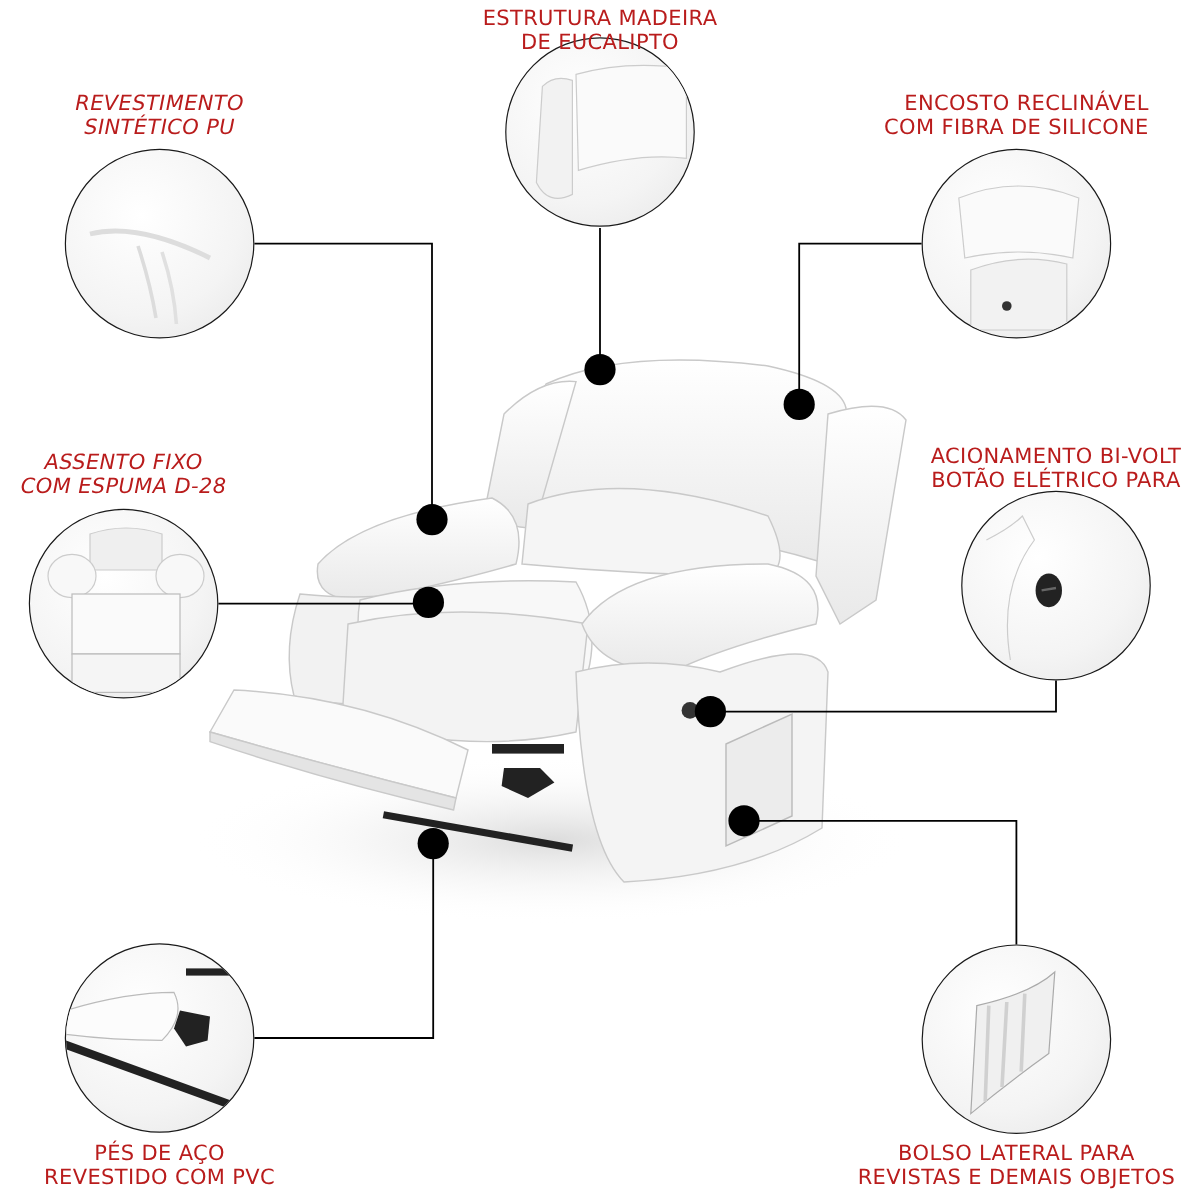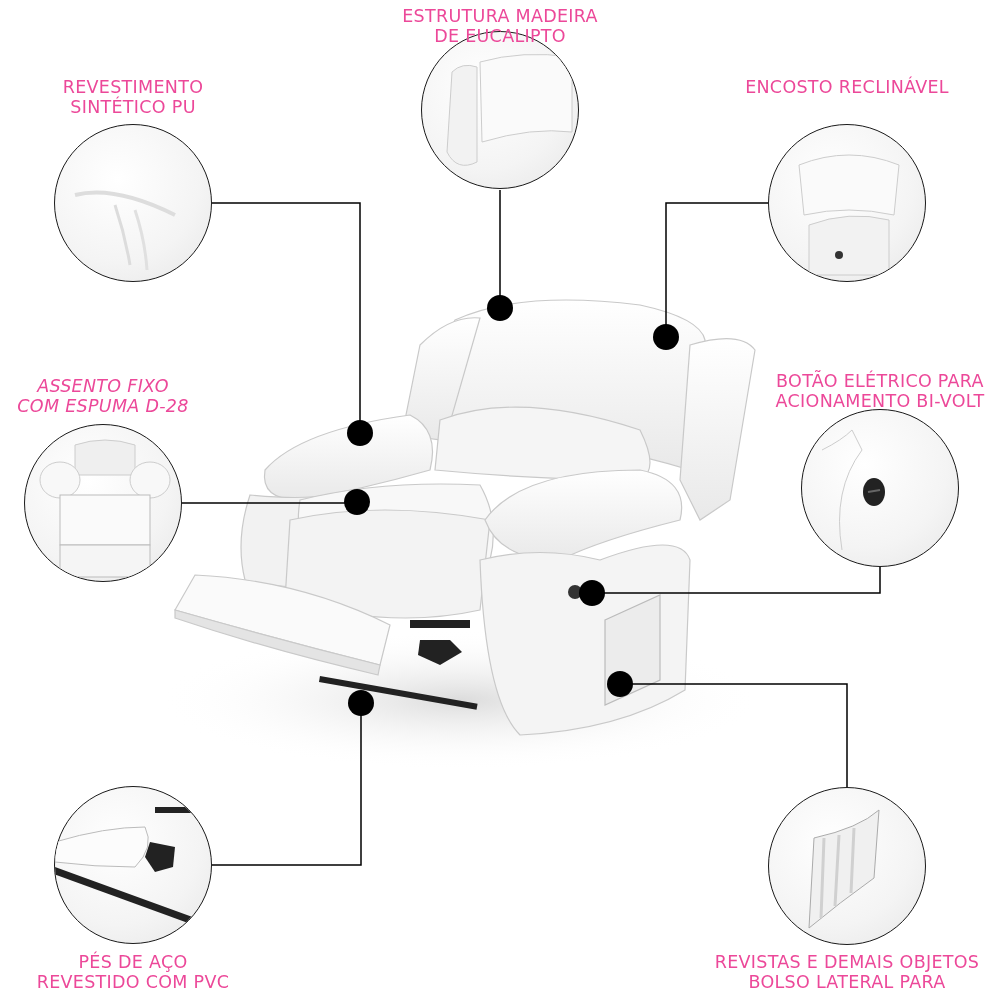--- a/index.html
+++ b/index.html
@@ -1,17 +1,17 @@
 <!DOCTYPE html>
 <html><head>
 <meta charset="utf-8">
 <style>
   html,body{margin:0;padding:0;background:#ffffff;}
   body{width:1000px;height:1000px;position:relative;overflow:hidden;font-family:"DejaVu Sans","Liberation Sans",sans-serif;}
-  .label{position:absolute;text-align:center;color:#ec4899;font-size:17.5px;line-height:20px;letter-spacing:0.3px;text-transform:uppercase;white-space:nowrap;transform:translateX(-50%);}
+  .label{position:absolute;text-align:center;color:#b91c1c;font-size:17.5px;line-height:20px;letter-spacing:0.3px;text-transform:uppercase;white-space:nowrap;transform:translateX(-50%);}
   .label span{display:block;}
   .detail-circle{position:absolute;width:158px;height:158px;border-radius:50%;border:1.5px solid #1a1a1a;background:radial-gradient(circle at 40% 35%,#ffffff 0%,#f4f4f4 60%,#e6e6e6 100%);overflow:hidden;box-sizing:border-box;}
   .dot{position:absolute;width:26px;height:26px;border-radius:50%;background:#000;transform:translate(-50%,-50%);}
   svg{position:absolute;left:0;top:0;}
 </style>
 </head>
 <body>
 
 <svg width="1000" height="1000" viewBox="0 0 1000 1000">
   <defs>
@@ -129,35 +129,36 @@
 <div class="dot" style="left:666px;top:337px;"></div>
 <div class="dot" style="left:357px;top:502px;"></div>
 <div class="dot" style="left:592px;top:593px;"></div>
 <div class="dot" style="left:361px;top:703px;"></div>
 <div class="dot" style="left:620px;top:684px;"></div>
 
 <div class="label" style="left:500px;top:6px;">
   <span>ESTRUTURA MADEIRA</span>
   <span>DE EUCALIPTO</span>
 </div>
-<div class="label" style="left:133px;top:77px;">
+<div class="label" style="left:133px;top:77px;font-style:italic;">
   <span>REVESTIMENTO</span>
   <span>SINTÉTICO PU</span>
 </div>
 <div class="label" style="left:847px;top:77px;text-align:right;">
   <span>ENCOSTO RECLINÁVEL</span>
+  <span>COM FIBRA DE SILICONE</span>
 </div>
 <div class="label" style="left:103px;top:376px;font-style:italic;">
   <span>ASSENTO FIXO</span>
   <span>COM ESPUMA D-28</span>
 </div>
 <div class="label" style="left:880px;top:371px;">
+  <span>ACIONAMENTO BI-VOLT</span>
   <span>BOTÃO ELÉTRICO PARA</span>
-  <span>ACIONAMENTO BI-VOLT</span>
 </div>
 <div class="label" style="left:133px;top:952px;">
   <span>PÉS DE AÇO</span>
   <span>REVESTIDO COM PVC</span>
 </div>
 <div class="label" style="left:847px;top:952px;">
+  <span>BOLSO LATERAL PARA</span>
   <span>REVISTAS E DEMAIS OBJETOS</span>
-  <span>BOLSO LATERAL PARA</span>
 </div>
 
 </body></html>

